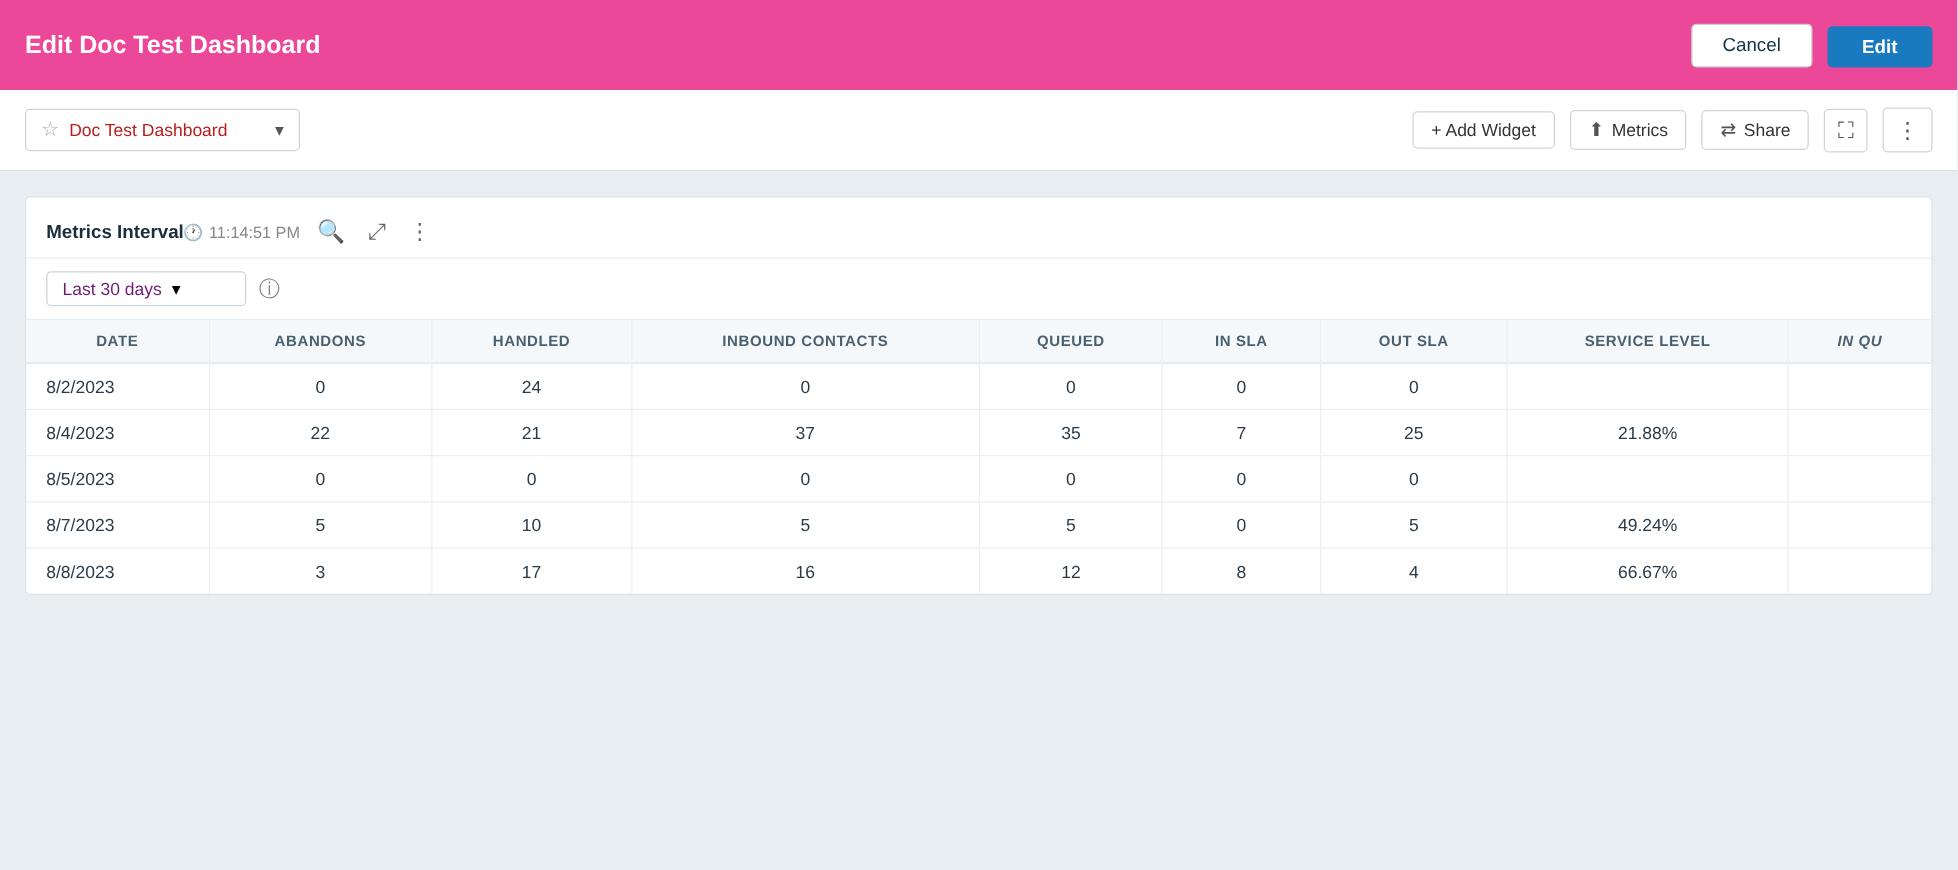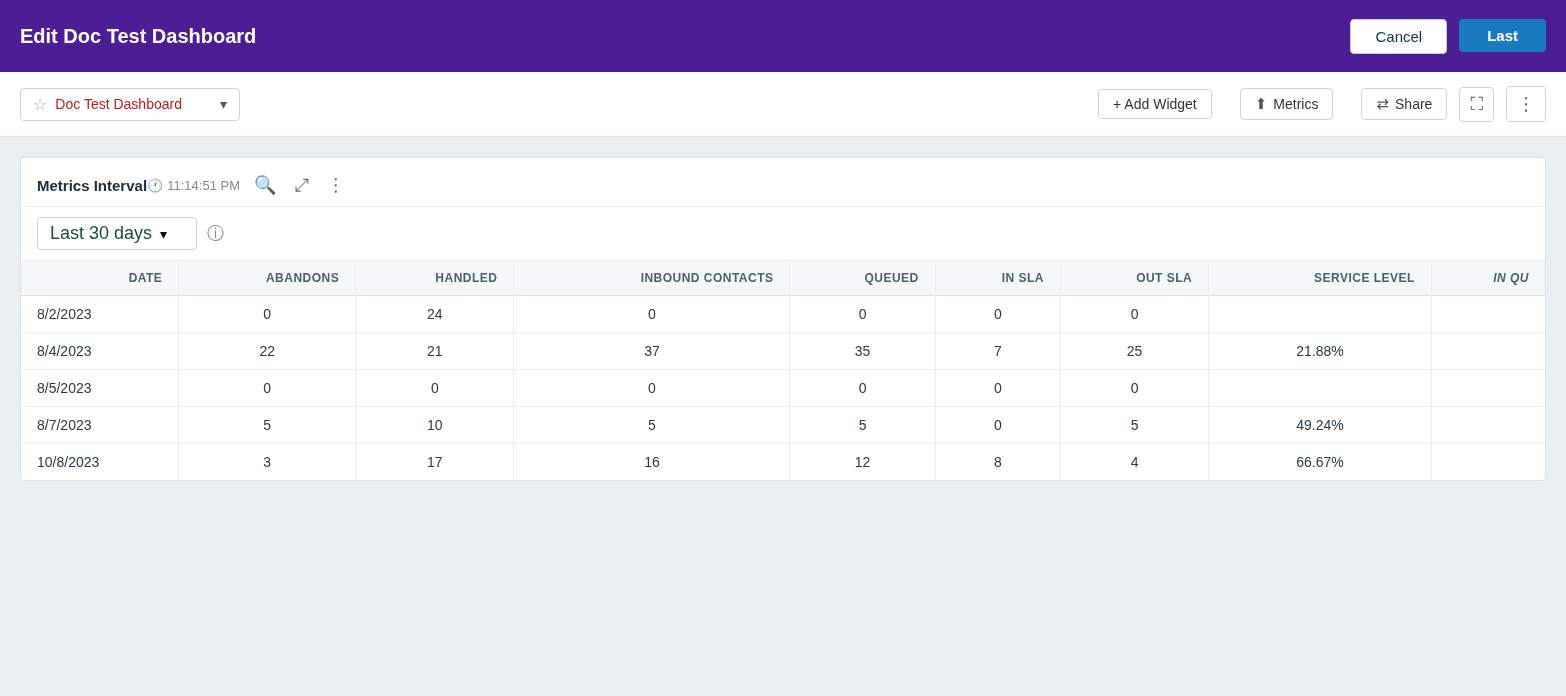--- a/index.html
+++ b/index.html
@@ -1,35 +1,35 @@
 <!DOCTYPE html>
 <html><head>
   <meta charset="utf-8">
   <style>
     * { box-sizing: border-box; margin: 0; padding: 0; }
     body { font-family: -apple-system, BlinkMacSystemFont, 'Segoe UI', Arial, sans-serif; font-size: 14px; background: #e8eef2; }
 
     
     .top-header {
-      background: #4c1d95;
+      background: #ec4899;
       display: flex;
       align-items: center;
       justify-content: space-between;
       padding: 0 20px;
       height: 72px;
     }
     .top-header-title {
       color: #ffffff;
       font-size: 20px;
       font-weight: 600;
     }
     .top-header-actions {
       display: flex;
       gap: 12px;
-      align-items: flex-start;
+      align-items: flex-end;
     }
     .btn-cancel {
       background: #ffffff;
       color: #0d3349;
       border: 1px solid #ccc;
       border-radius: 4px;
       padding: 8px 24px;
       font-size: 15px;
       font-weight: 500;
       cursor: pointer;
@@ -83,21 +83,20 @@
       align-items: center;
       gap: 6px;
       border: 1px solid #cdd5dc;
       background: #fff;
       border-radius: 4px;
       padding: 6px 14px;
       font-size: 14px;
       color: #333;
       cursor: pointer;
       font-weight: 500;
-      margin-left: 16px;
     }
     .toolbar-btn .btn-icon { color: #555; font-size: 15px; }
     .toolbar-icon-btn {
       border: 1px solid #cdd5dc;
       background: #fff;
       border-radius: 4px;
       padding: 6px 10px;
       cursor: pointer;
       font-size: 18px;
       color: #555;
@@ -159,39 +158,39 @@
       display: flex;
       align-items: center;
       border: 1px solid #cdd5dc;
       border-radius: 4px;
       padding: 5px 12px;
       background: #fff;
       gap: 8px;
       cursor: pointer;
       min-width: 160px;
     }
-    .filter-label { color: #14532d; font-size: 18px; }
+    .filter-label { color: #701a75; font-size: 14px; }
     .info-icon {
       color: #888;
       font-size: 17px;
       cursor: pointer;
     }
 
     
     .data-table {
       width: 100%;
       border-collapse: collapse;
     }
     .data-table thead tr {
       background: #f5f8fa;
       border-bottom: 1px solid #dce3e8;
     }
     .data-table th {
       padding: 10px 16px;
-      text-align: right;
+      text-align: center;
       font-size: 12px;
       font-weight: 700;
       color: #4a6070;
       letter-spacing: 0.04em;
       text-transform: uppercase;
       border-right: 1px solid #eaeff3;
       white-space: nowrap;
     }
     .data-table th:last-child { border-right: none; font-style: italic; }
     .data-table td {
@@ -215,21 +214,21 @@
     .table-wrapper::-webkit-scrollbar-track { background: #f0f3f5; }
     .table-wrapper::-webkit-scrollbar-thumb { background: #b0bec5; border-radius: 3px; }
   </style>
 </head>
 <body>
 
 <div class="top-header">
   <span class="top-header-title">Edit Doc Test Dashboard</span>
   <div class="top-header-actions">
     <button class="btn-cancel">Cancel</button>
-    <button class="btn-save">Last</button>
+    <button class="btn-save">Edit</button>
   </div>
 </div>
 
 <div class="toolbar-bar">
   <div class="toolbar-left">
     <div class="dashboard-selector">
       <span class="star-icon">☆</span>
       <span class="dashboard-name">Doc Test Dashboard</span>
       <span class="chevron-icon">▾</span>
     </div>
@@ -333,21 +332,21 @@
               <td>5</td>
               <td>10</td>
               <td>5</td>
               <td>5</td>
               <td>0</td>
               <td>5</td>
               <td>49.24%</td>
               <td></td>
             </tr>
             <tr>
-              <td>10/8/2023</td>
+              <td>8/8/2023</td>
               <td>3</td>
               <td>17</td>
               <td>16</td>
               <td>12</td>
               <td>8</td>
               <td>4</td>
               <td>66.67%</td>
               <td></td>
             </tr>
           </tbody>

